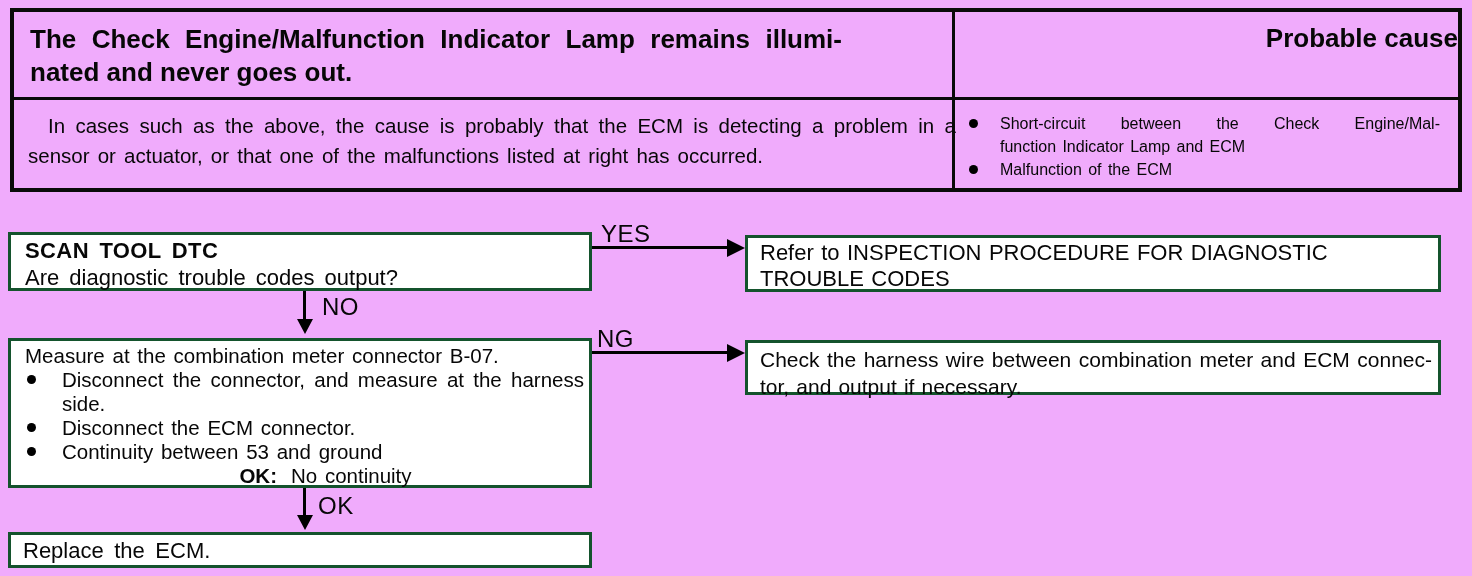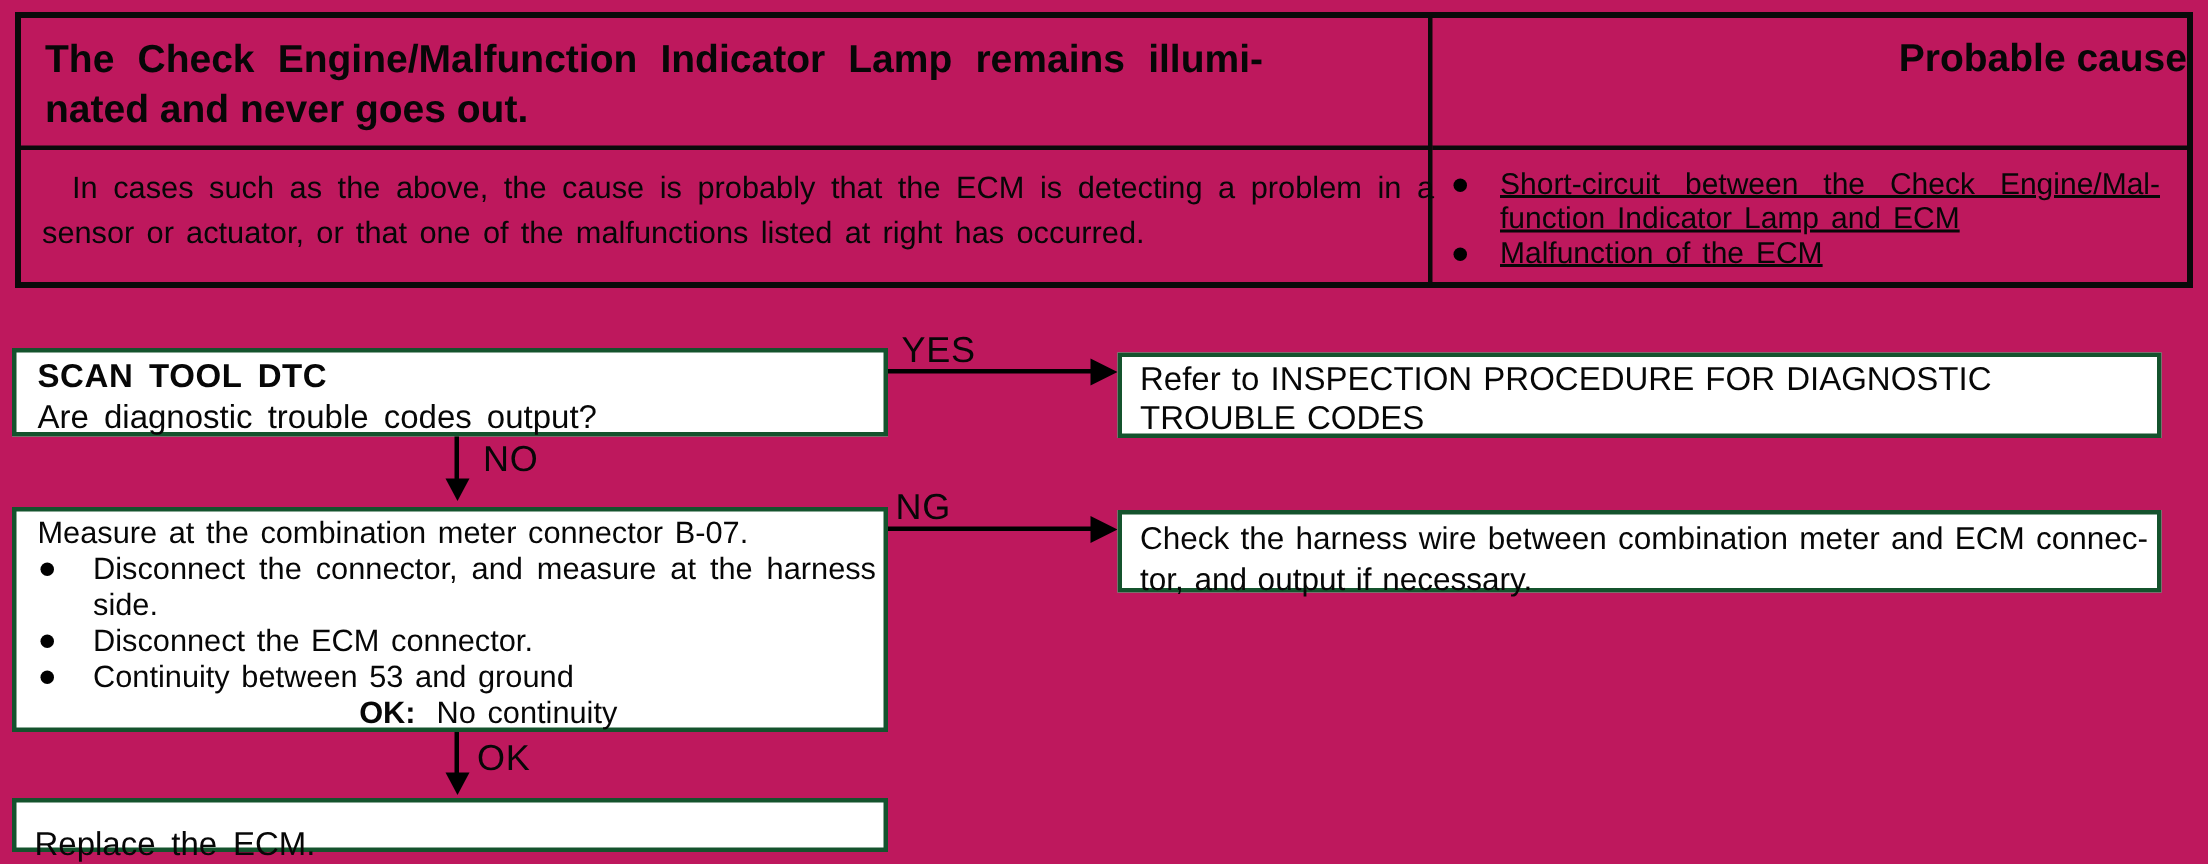--- a/index.html
+++ b/index.html
@@ -1,18 +1,18 @@
 <!DOCTYPE html>
 <html><head>
 <meta charset="utf-8">
 <style>
   * { margin:0; padding:0; box-sizing:border-box; }
   html,body { background:#ffffff; }
   .page {
-    position:relative; width:1472px; height:576px; background:#be185d;
+    position:relative; width:1472px; height:576px; background:#f0abfc;
     font-family:"Liberation Sans", sans-serif; color:#070707;
   }
   .abs { position:absolute; }
   .nw  { white-space:nowrap; }
   .jl  { text-align:justify; text-align-last:justify; }
 
   
   .sym-table {
     left:10px; top:8px; width:1452px; height:184px;
     border:4px solid #0a0a0a;
@@ -23,21 +23,21 @@
   .cell-tr { border-bottom:3px solid #0a0a0a; padding:11px 0 0 12px;text-align:right; }
   .cell-bl { border-right:3px solid #0a0a0a; padding:11px 0 0 14px; }
   .cell-br { padding:12px 8px 0 12px; }
 
   .sym-title { font-weight:bold; font-size:26px; line-height:33px; }
   .sym-title .l1 { width:812px; }
   .pc-header { font-weight:bold; font-size:26px; }
   .comment { font-size:20.5px; line-height:30px; word-spacing:0.12em; }
   .comment .l1 { width:908px;margin-left:20px; }
 
-  .causes { font-size:20px; line-height:23px; word-spacing:0.12em;text-decoration:underline; }
+  .causes { font-size:16px; line-height:23px; word-spacing:0.12em; }
   .bullet-row { display:flex; align-items:flex-start; }
   .dot { flex:none; width:9px; height:9px; border-radius:50%; background:#000; margin:7px 0 0 2px; }
   .causes .bullet-text { margin-left:22px; }
   .causes .l1 { width:440px; }
 
   
   .fbox { position:absolute; border:3px solid #14532d; background:#fff; }
   .box1 { left:8px; top:232px; width:584px; height:59px; padding:2px 0 0 14px;
           font-size:22px; line-height:27px; word-spacing:0.18em; }
   .box1 .t { font-weight:bold; letter-spacing:0.4px; }
@@ -46,21 +46,21 @@
   .box2 { left:8px; top:338px; width:584px; height:150px; padding:3px 0 0 14px;
           font-size:20.5px; line-height:24px; word-spacing:0.1em; }
   .box2 .bullet-text { margin-left:26px; }
   .box2 .dot { margin-top:7px; }
   .box2 .l1 { width:522px; }
   .ok-spec { margin-left:37px;text-align:center; }
   .ok-spec .lbl { font-weight:bold; margin-right:14px; }
   .ng-box { left:745px; top:340px; width:696px; height:55px; padding:3px 0 0 12px;
             font-size:21px; line-height:27px; word-spacing:0.06em; }
   .ng-box .l1 { width:672px; }
-  .final-box { left:8px; top:532px; width:584px; height:36px; padding:15px 0 0 12px;
+  .final-box { left:8px; top:532px; width:584px; height:36px; padding:3px 0 0 12px;
                font-size:22px; word-spacing:0.2em; }
 
   .flabel { position:absolute; font-size:24px; letter-spacing:0.5px; }
   .lbl-yes { left:601px; top:220px; }
   .lbl-no  { left:322px; top:293px; }
   .lbl-ng  { left:597px; top:325px; }
   .lbl-ok  { left:318px; top:492px; }
 
   .hline { position:absolute; height:3px; background:#000; }
   .vline { position:absolute; width:3px;  background:#000; }

